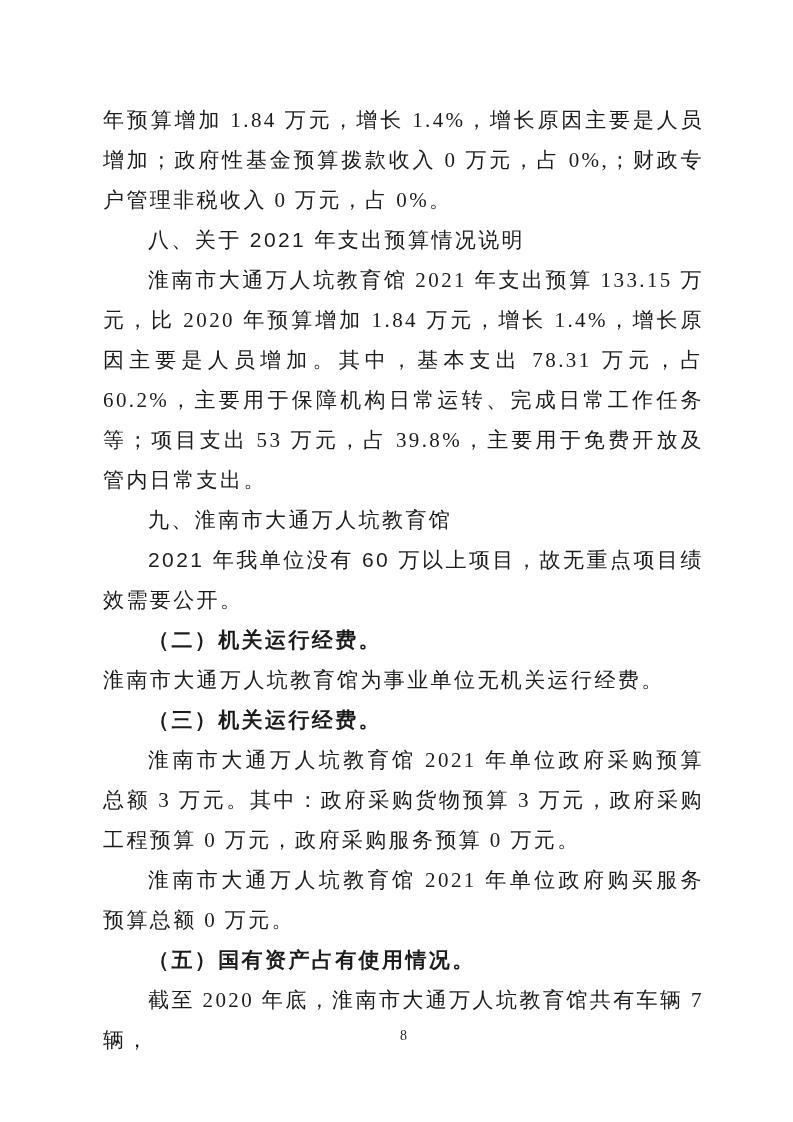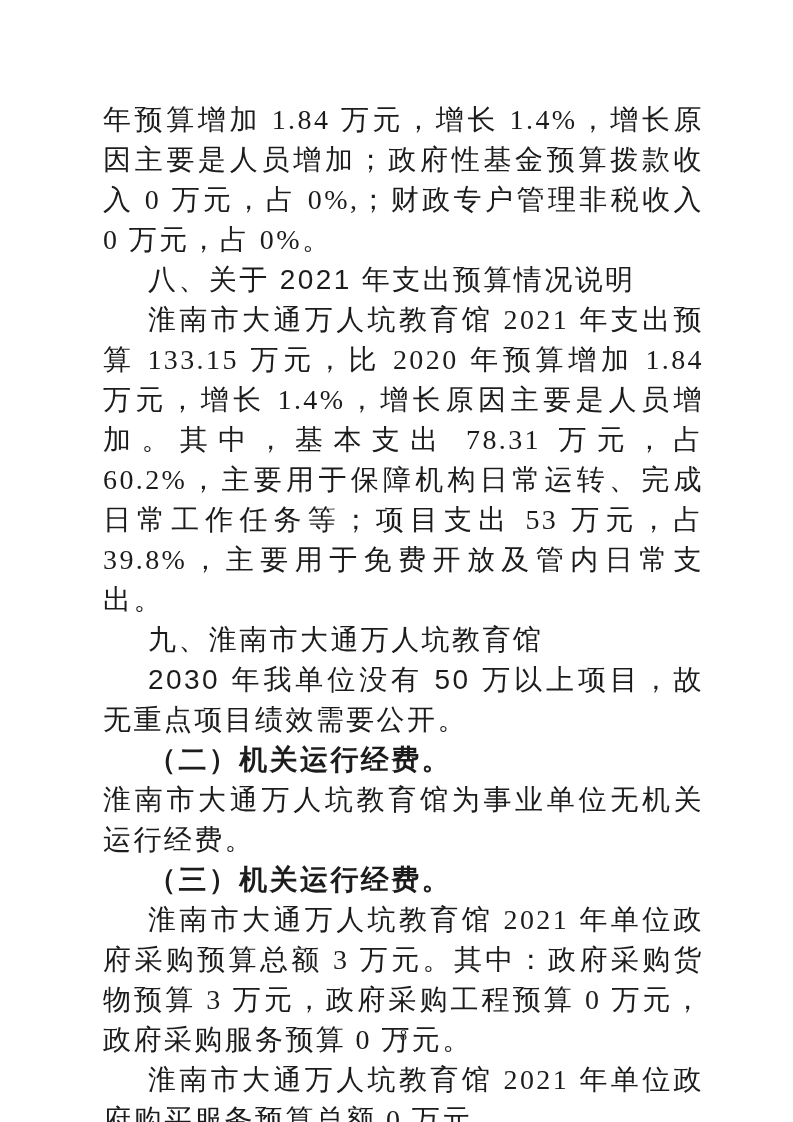--- a/index.html
+++ b/index.html
@@ -18,21 +18,21 @@
     color: #1c1c1c;
   }
   .content {
     position: absolute;
     left: 103px;
     top: 0;
     width: 601px;
     padding-top: 100px;
   }
   .content p {
-    font-size: 28px;
+    font-size: 21px;
     line-height: 40px;
     letter-spacing: 2.4px;
     text-align: justify;
     color: #1c1c1c;
   }
   
   .body {
     font-family: "Liberation Serif", "DejaVu Serif", serif;
     font-weight: 400;
   }
@@ -64,22 +64,23 @@
 </style>
 </head>
 <body>
 
 <div class="page">
   <div class="content">
     <p class="body noindent">年预算增加 1.84 万元，增长 1.4%，增长原因主要是人员增加；政府性基金预算拨款收入 0 万元，占 0%,；财政专户管理非税收入 0 万元，占 0%。</p>
     <p class="h-sans indent">八、关于 2021 年支出预算情况说明</p>
     <p class="body indent">淮南市大通万人坑教育馆 2021 年支出预算 133.15 万元，比 2020 年预算增加 1.84 万元，增长 1.4%，增长原因主要是人员增加。其中，基本支出 78.31 万元，占 60.2%，主要用于保障机构日常运转、完成日常工作任务等；项目支出 53 万元，占 39.8%，主要用于免费开放及管内日常支出。</p>
     <p class="h-sans indent">九、淮南市大通万人坑教育馆</p>
-    <p class="h-sans indent">2030 年我单位没有 50 万以上项目，故无重点项目绩效需要公开。</p>
+    <p class="h-sans indent">2021 年我单位没有 60 万以上项目，故无重点项目绩效需要公开。</p>
     <p class="h-sub indent">（二）机关运行经费。</p>
     <p class="body noindent">淮南市大通万人坑教育馆为事业单位无机关运行经费。</p>
     <p class="h-sub indent">（三）机关运行经费。</p>
     <p class="body indent">淮南市大通万人坑教育馆 2021 年单位政府采购预算总额 3 万元。其中：政府采购货物预算 3 万元，政府采购工程预算 0 万元，政府采购服务预算 0 万元。</p>
     <p class="body indent">淮南市大通万人坑教育馆 2021 年单位政府购买服务预算总额 0 万元。</p>
+    <p class="h-sub indent">（五）国有资产占有使用情况。</p>
     <p class="body indent">截至 2020 年底，淮南市大通万人坑教育馆共有车辆 7 辆，</p>
   </div>
   <div class="page-footer">8</div>
 </div>
 
 </body></html>

